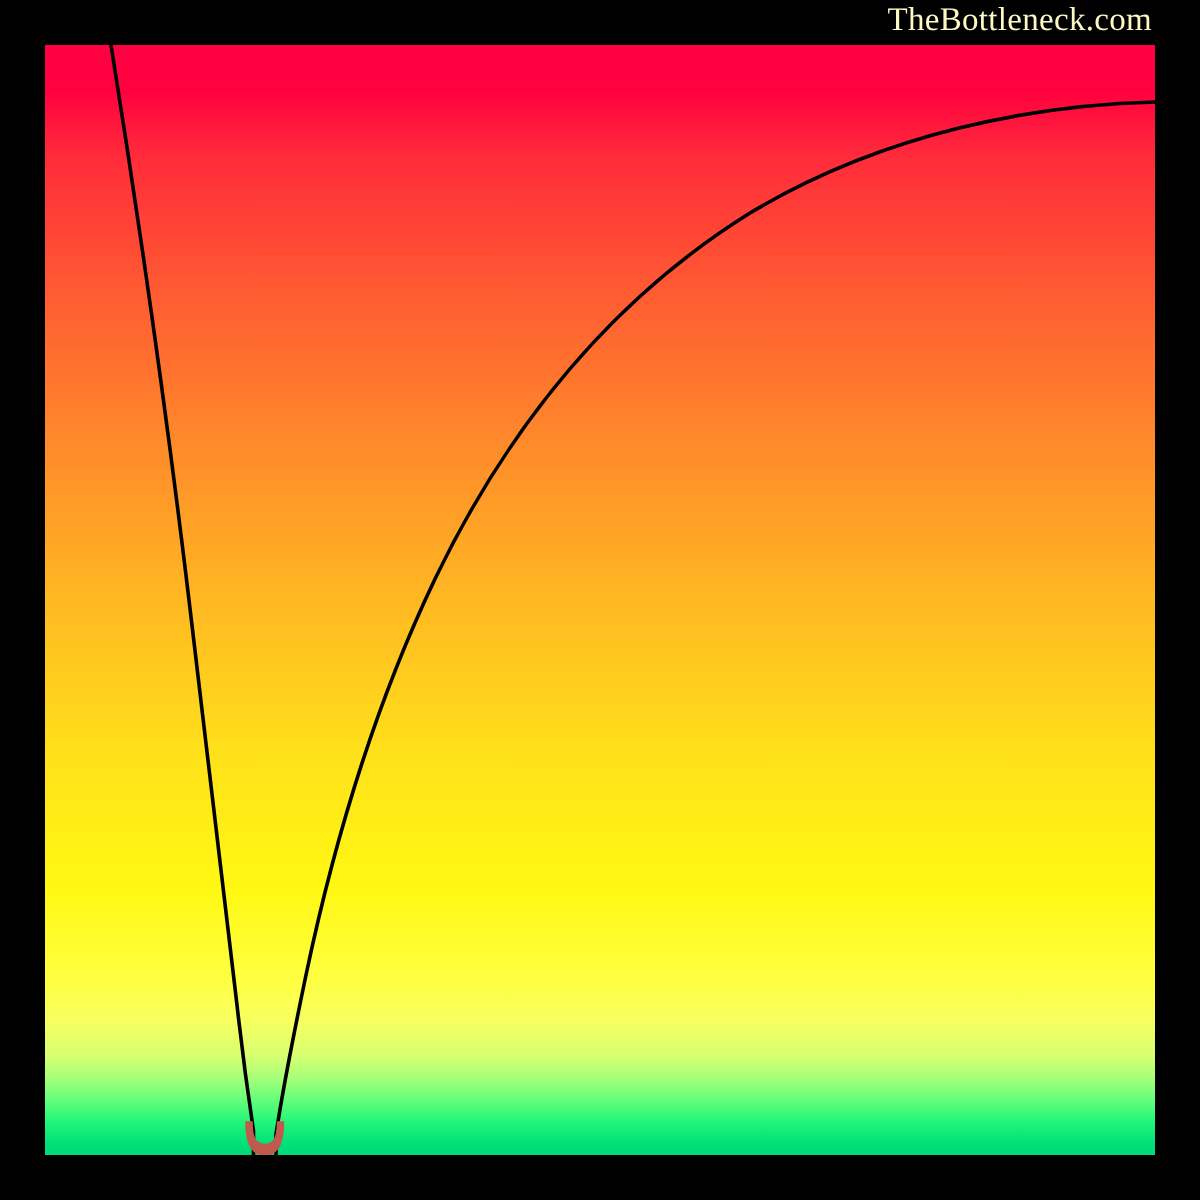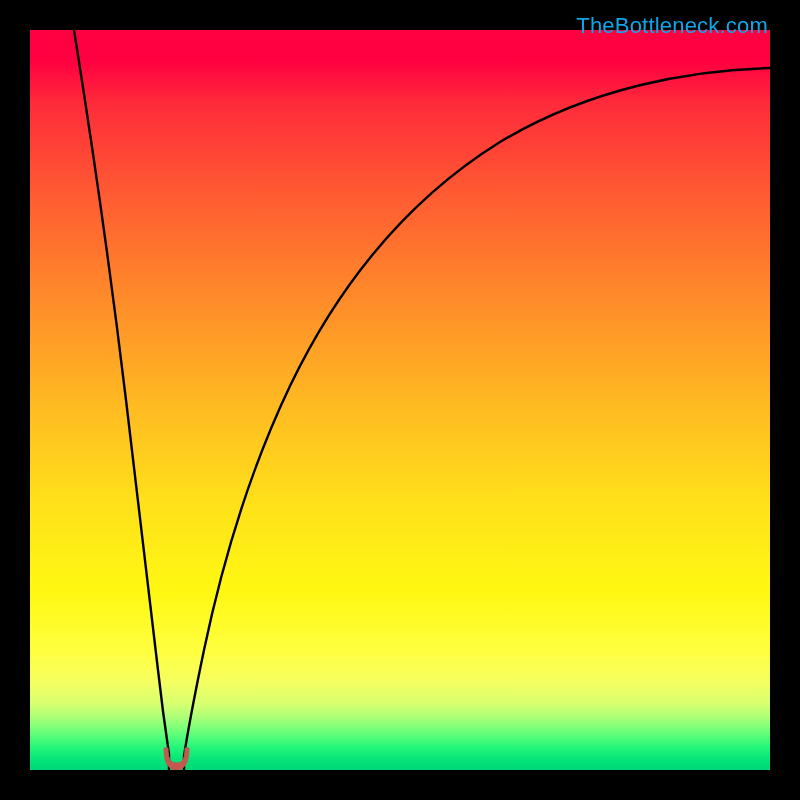--- a/index.html
+++ b/index.html
@@ -47,27 +47,28 @@
   }
   svg.curve {
     position: absolute;
     left: 0;
     top: 0;
     width: 740px;
     height: 740px;
   }
   .watermark {
     position: absolute;
-    top: 13px;
+    top: 0;
     right: 32px;
-    color: #0ea5e9;
+    color: #fef9c3;
     font-size: 22px;
     font-weight: 400;
     letter-spacing: 0.2px;
     user-select: none;
+    font-family: Liberation Serif, serif;
   }
 </style>
 </head>
 <body>
 
 <div class="frame">
   <div class="plot-area"></div>
 
   <svg class="curve" viewBox="0 0 740 740" preserveAspectRatio="none">
 

